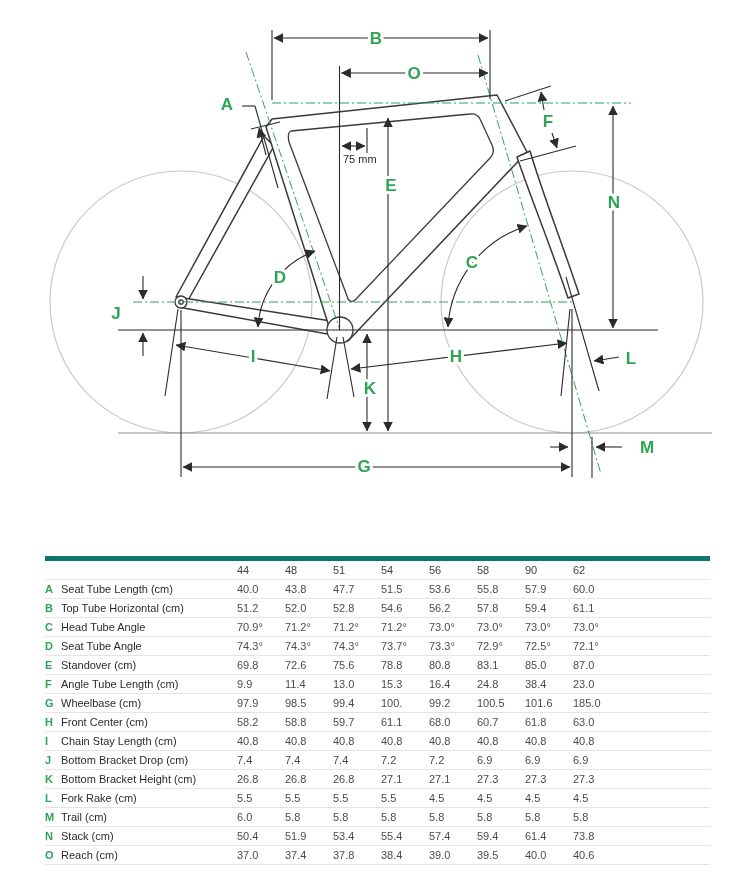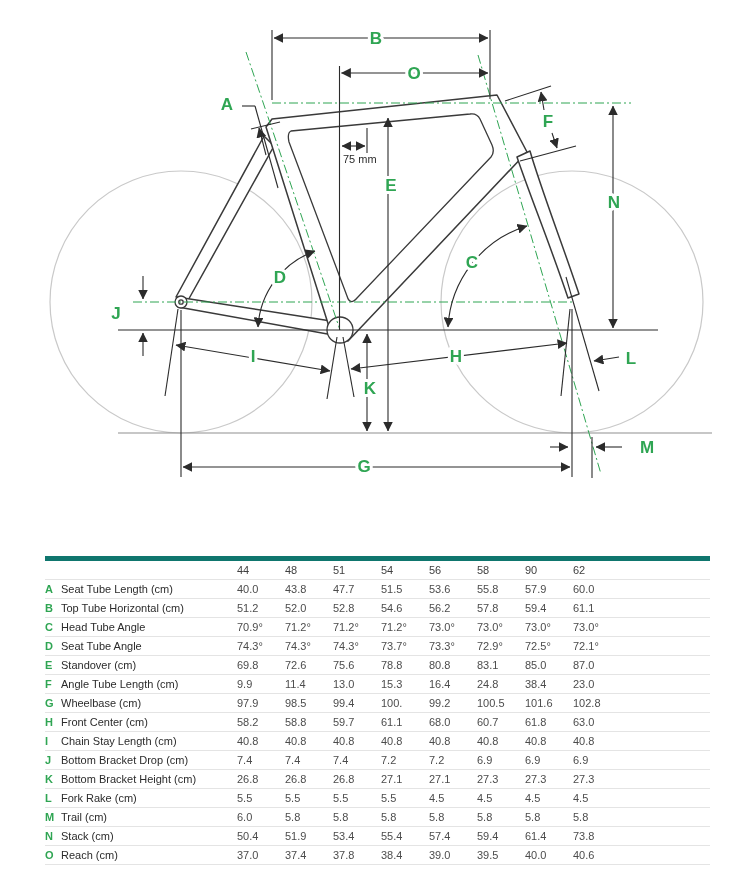--- a/index.html
+++ b/index.html
@@ -253,21 +253,21 @@
         <tr>
           <td class="c-letter">G</td>
           <td class="c-label">Wheelbase (cm)</td>
           <td class="c-val">97.9</td>
           <td class="c-val">98.5</td>
           <td class="c-val">99.4</td>
           <td class="c-val">100.</td>
           <td class="c-val">99.2</td>
           <td class="c-val">100.5</td>
           <td class="c-val">101.6</td>
-          <td class="c-val">102.8</td>
+          <td class="c-val">185.0</td>
           <td class="c-fill"></td>
         </tr>
         <tr>
           <td class="c-letter">H</td>
           <td class="c-label">Front Center (cm)</td>
           <td class="c-val">58.2</td>
           <td class="c-val">58.8</td>
           <td class="c-val">59.7</td>
           <td class="c-val">61.1</td>
           <td class="c-val">68.0</td>

